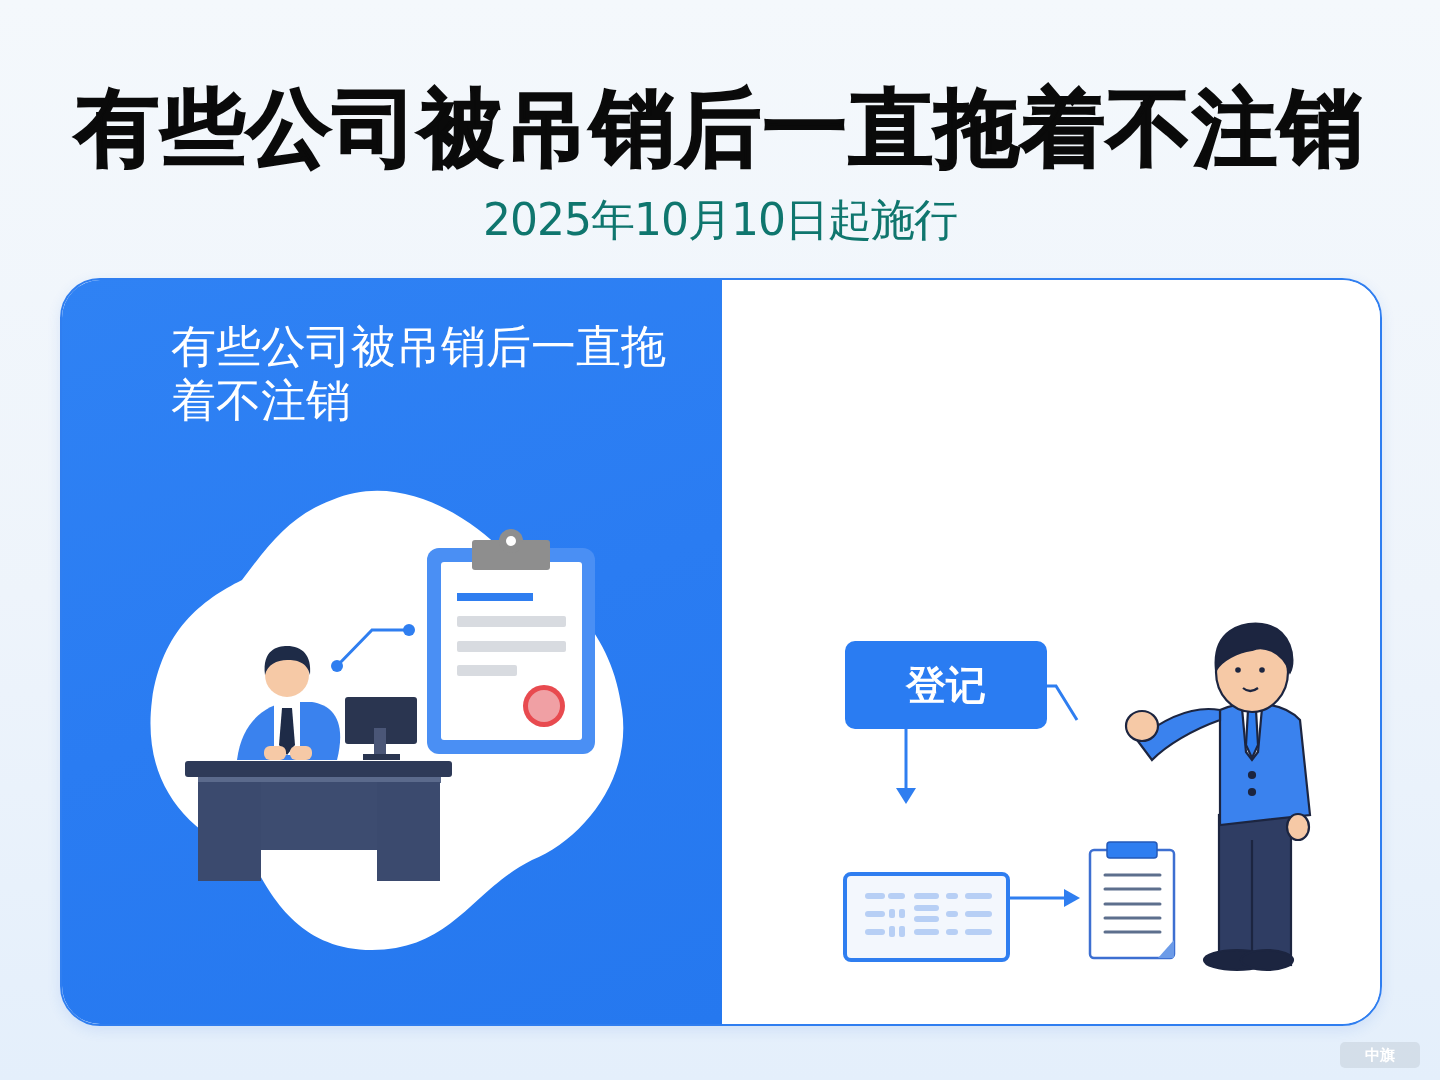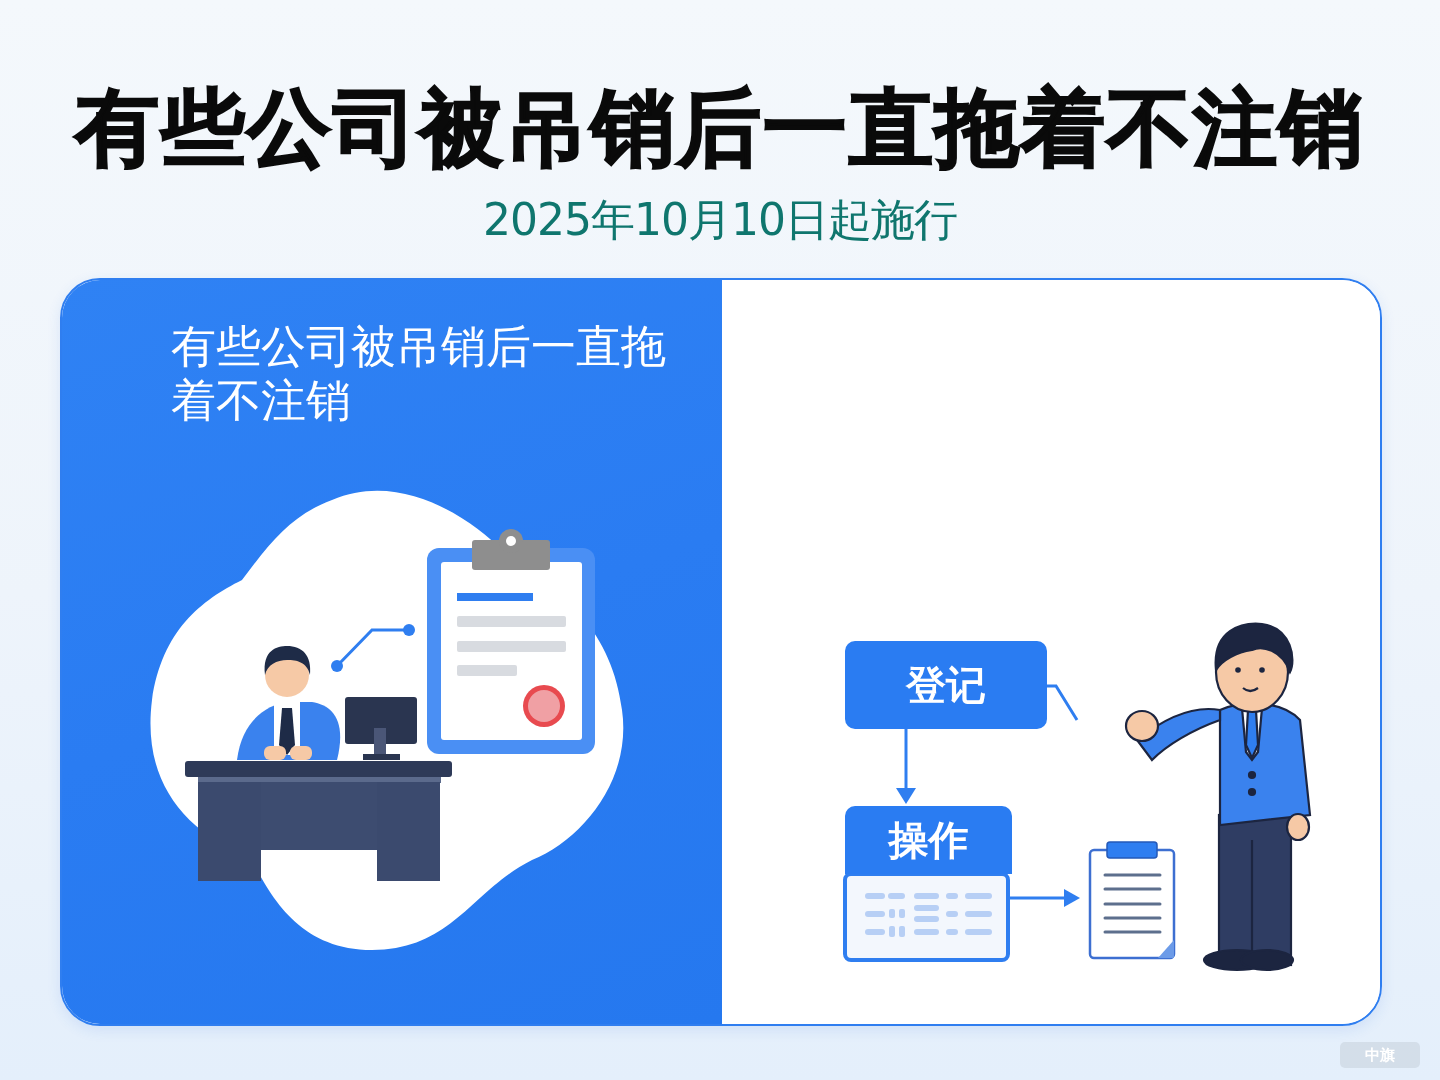--- a/index.html
+++ b/index.html
@@ -178,18 +178,17 @@
           <circle cx="430" cy="182" r="3" fill="#1c2540"></circle>
           <ellipse cx="476" cy="217" rx="11" ry="13" fill="#f6c9a6"></ellipse>
           <ellipse cx="430" cy="62" rx="36" ry="40" fill="#f6c9a6"></ellipse>
           <path d="M394,60 C390,20 420,12 440,14 C470,18 474,50 468,62 C460,40 440,35 430,40 C415,42 400,50 394,60 Z" fill="#1c2540"></path>
           <circle cx="416" cy="60" r="2.8" fill="#1c2540" stroke="none"></circle>
           <circle cx="440" cy="60" r="2.8" fill="#1c2540" stroke="none"></circle>
           <path d="M421,78 Q428,84 436,78" fill="none"></path>
         </g>
       </svg>
       <div class="flow-box" style="left:23px;top:31px;width:202px;height:88px;line-height:88px;">登记</div>
-      <div class="flow-box" style="left:23px;top:196px;width:167px;height:68px;line-height:68px;border-radius:10px 10px 0 0;">操作</div>
     </div>
   </div>
 </div>
 
 <div class="watermark">中旗</div>
 
 </body></html>

